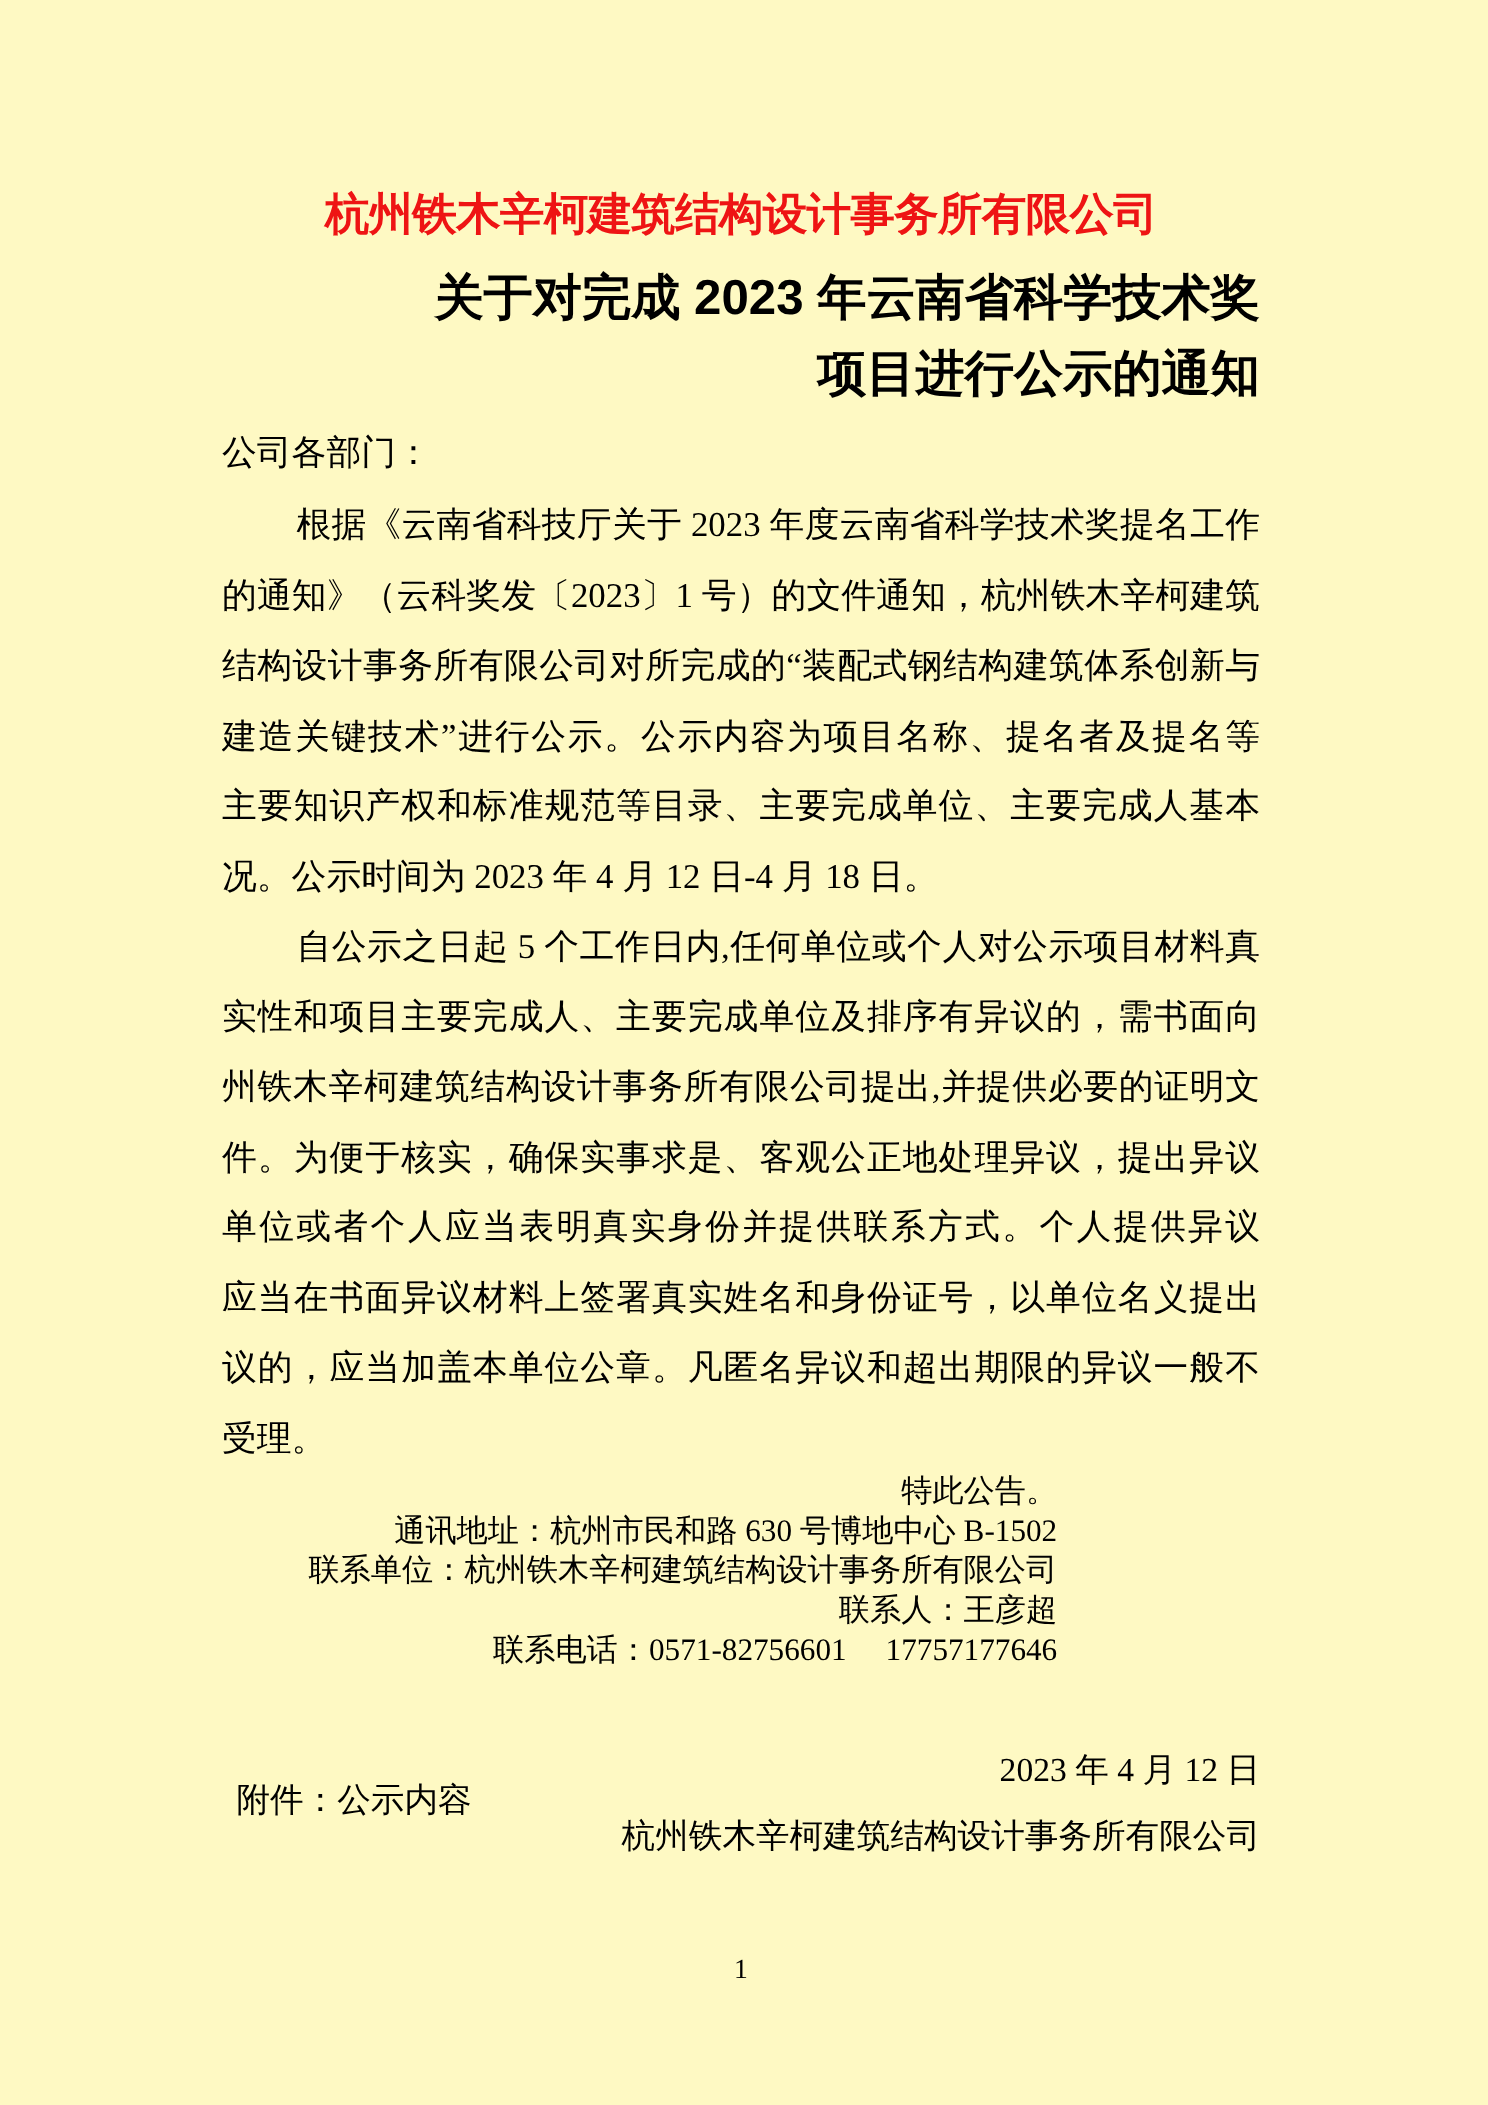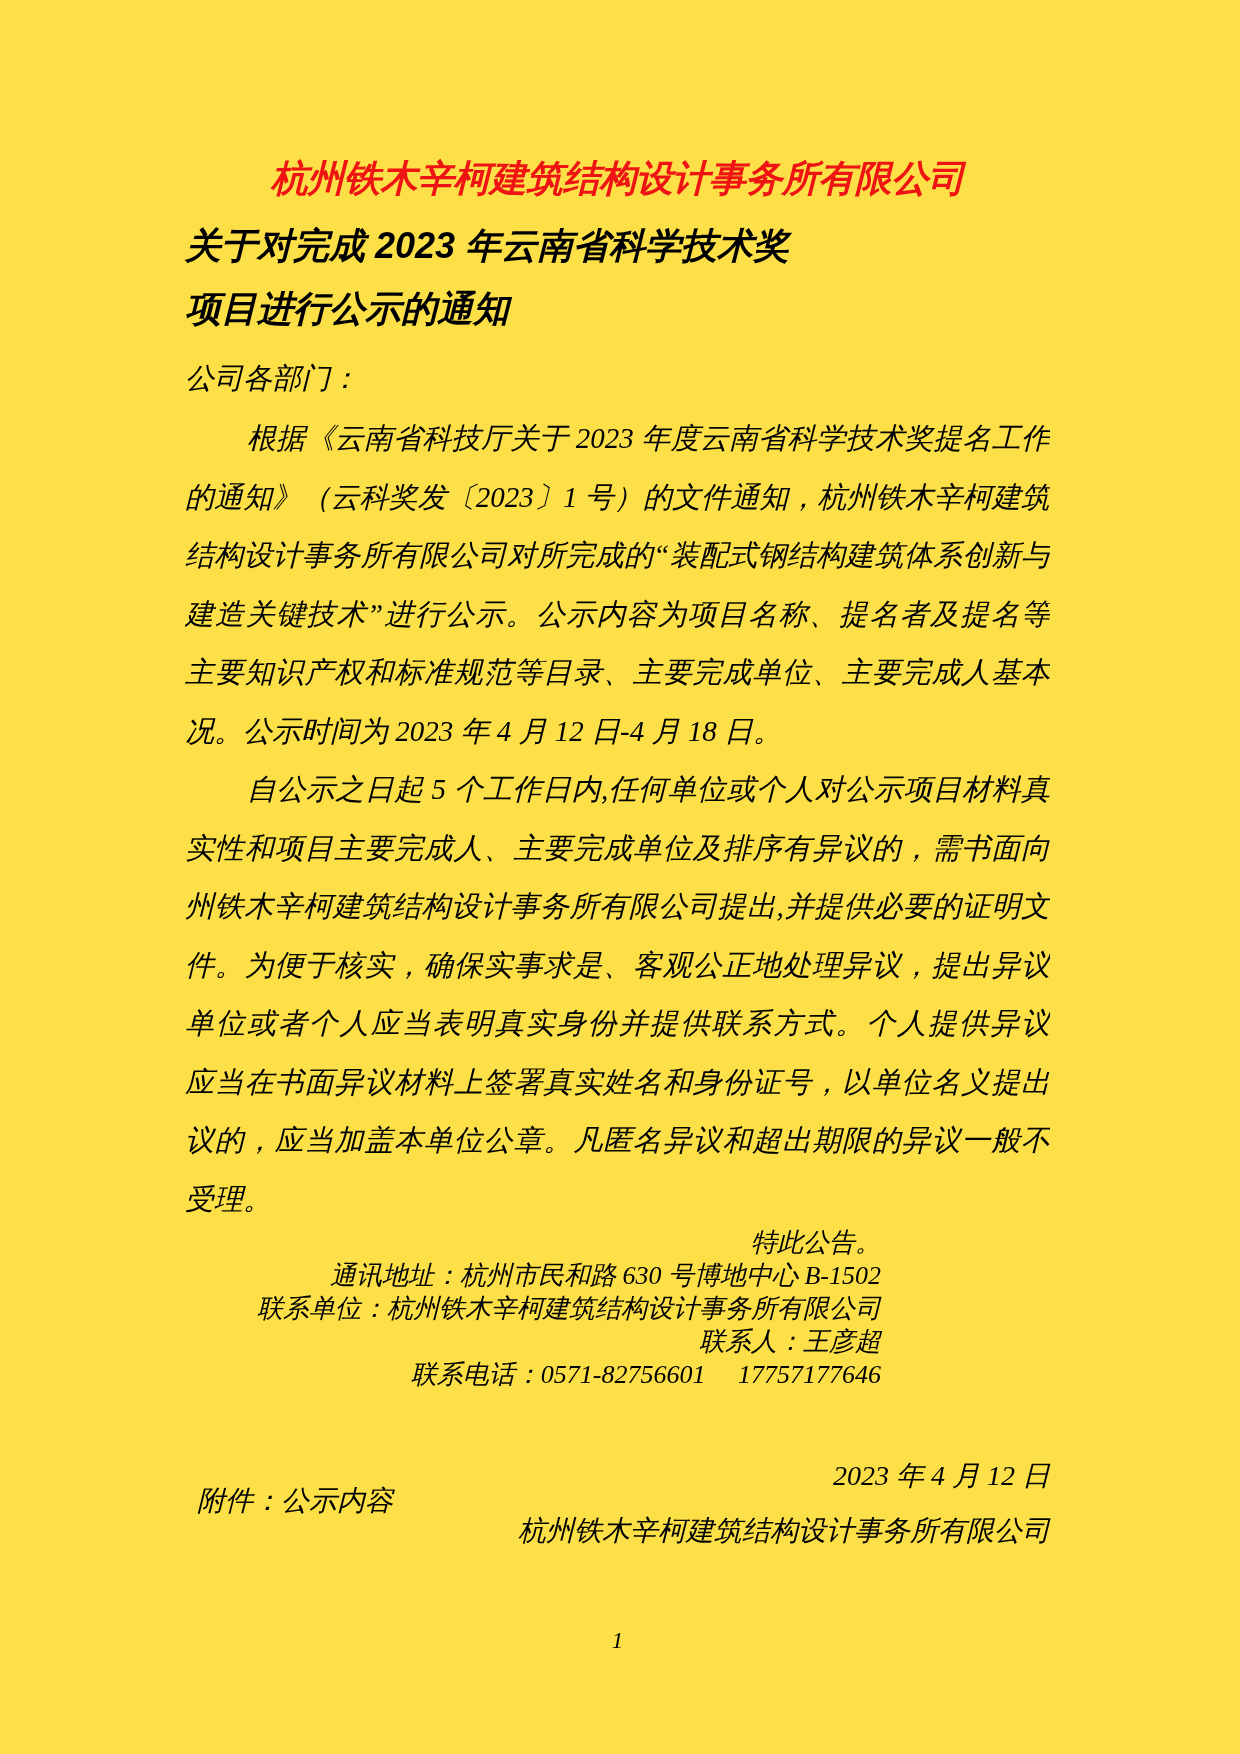--- a/index.html
+++ b/index.html
@@ -19,24 +19,24 @@
     text-align: center;
     font-family: "Liberation Sans", "DejaVu Sans", sans-serif;
     font-weight: bold;
     font-size: 37px;
     letter-spacing: -0.5px;
     white-space: nowrap;
     line-height: 1.2;
   }
   .title-sub {
     left: 185px; width: 865px;
-    text-align: left;
+    text-align: right;
     font-family: "Liberation Sans", "DejaVu Sans", sans-serif;
     font-weight: bold;
-    font-size: 36px;
+    font-size: 41px;
     white-space: nowrap;
     line-height: 1.2;
   }
   .title-sub.sub1 { top: 224px; }
   .title-sub.sub2 { top: 287px; }
 
   .salutation {
     left: 185px; top: 361px;
     font-size: 29px;
     line-height: 1.2;
@@ -82,21 +82,21 @@
   .page-number {
     left: 185px; top: 1627px; width: 865px;
     text-align: center;
     font-size: 23px;
     line-height: 1.2;
   }
 </style>
 </head>
 <body>
 
-<div class="page" style="background: #fde047; color: rgb(0, 0, 0); font-style: italic;">
+<div class="page" style="background: #fef9c3; color: rgb(0, 0, 0);">
 
   <div class="abs title-company" style="color: rgb(238, 20, 20);">杭州铁木辛柯建筑结构设计事务所有限公司</div>
   <div class="abs title-sub sub1">关于对完成 2023 年云南省科学技术奖</div>
   <div class="abs title-sub sub2">项目进行公示的通知</div>
 
   <div class="abs salutation">公司各部门：</div>
 
   <div class="abs para p1">
     <div class="line indent">根据《云南省科技厅关于 2023 年度云南省科学技术奖提名工作</div>
     <div class="line">的通知》（云科奖发〔2023〕1 号）的文件通知，杭州铁木辛柯建筑</div>

